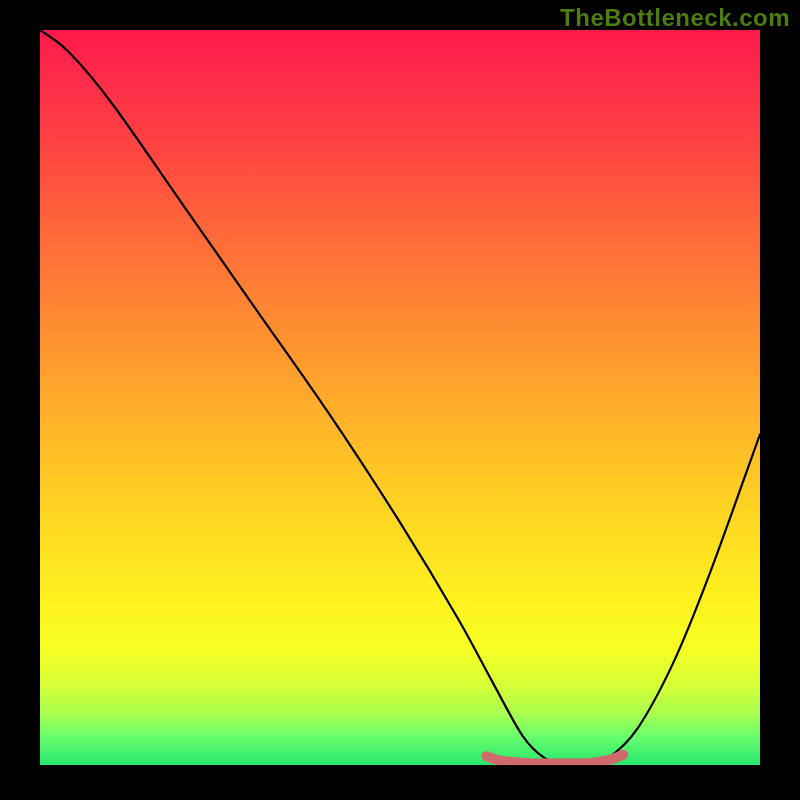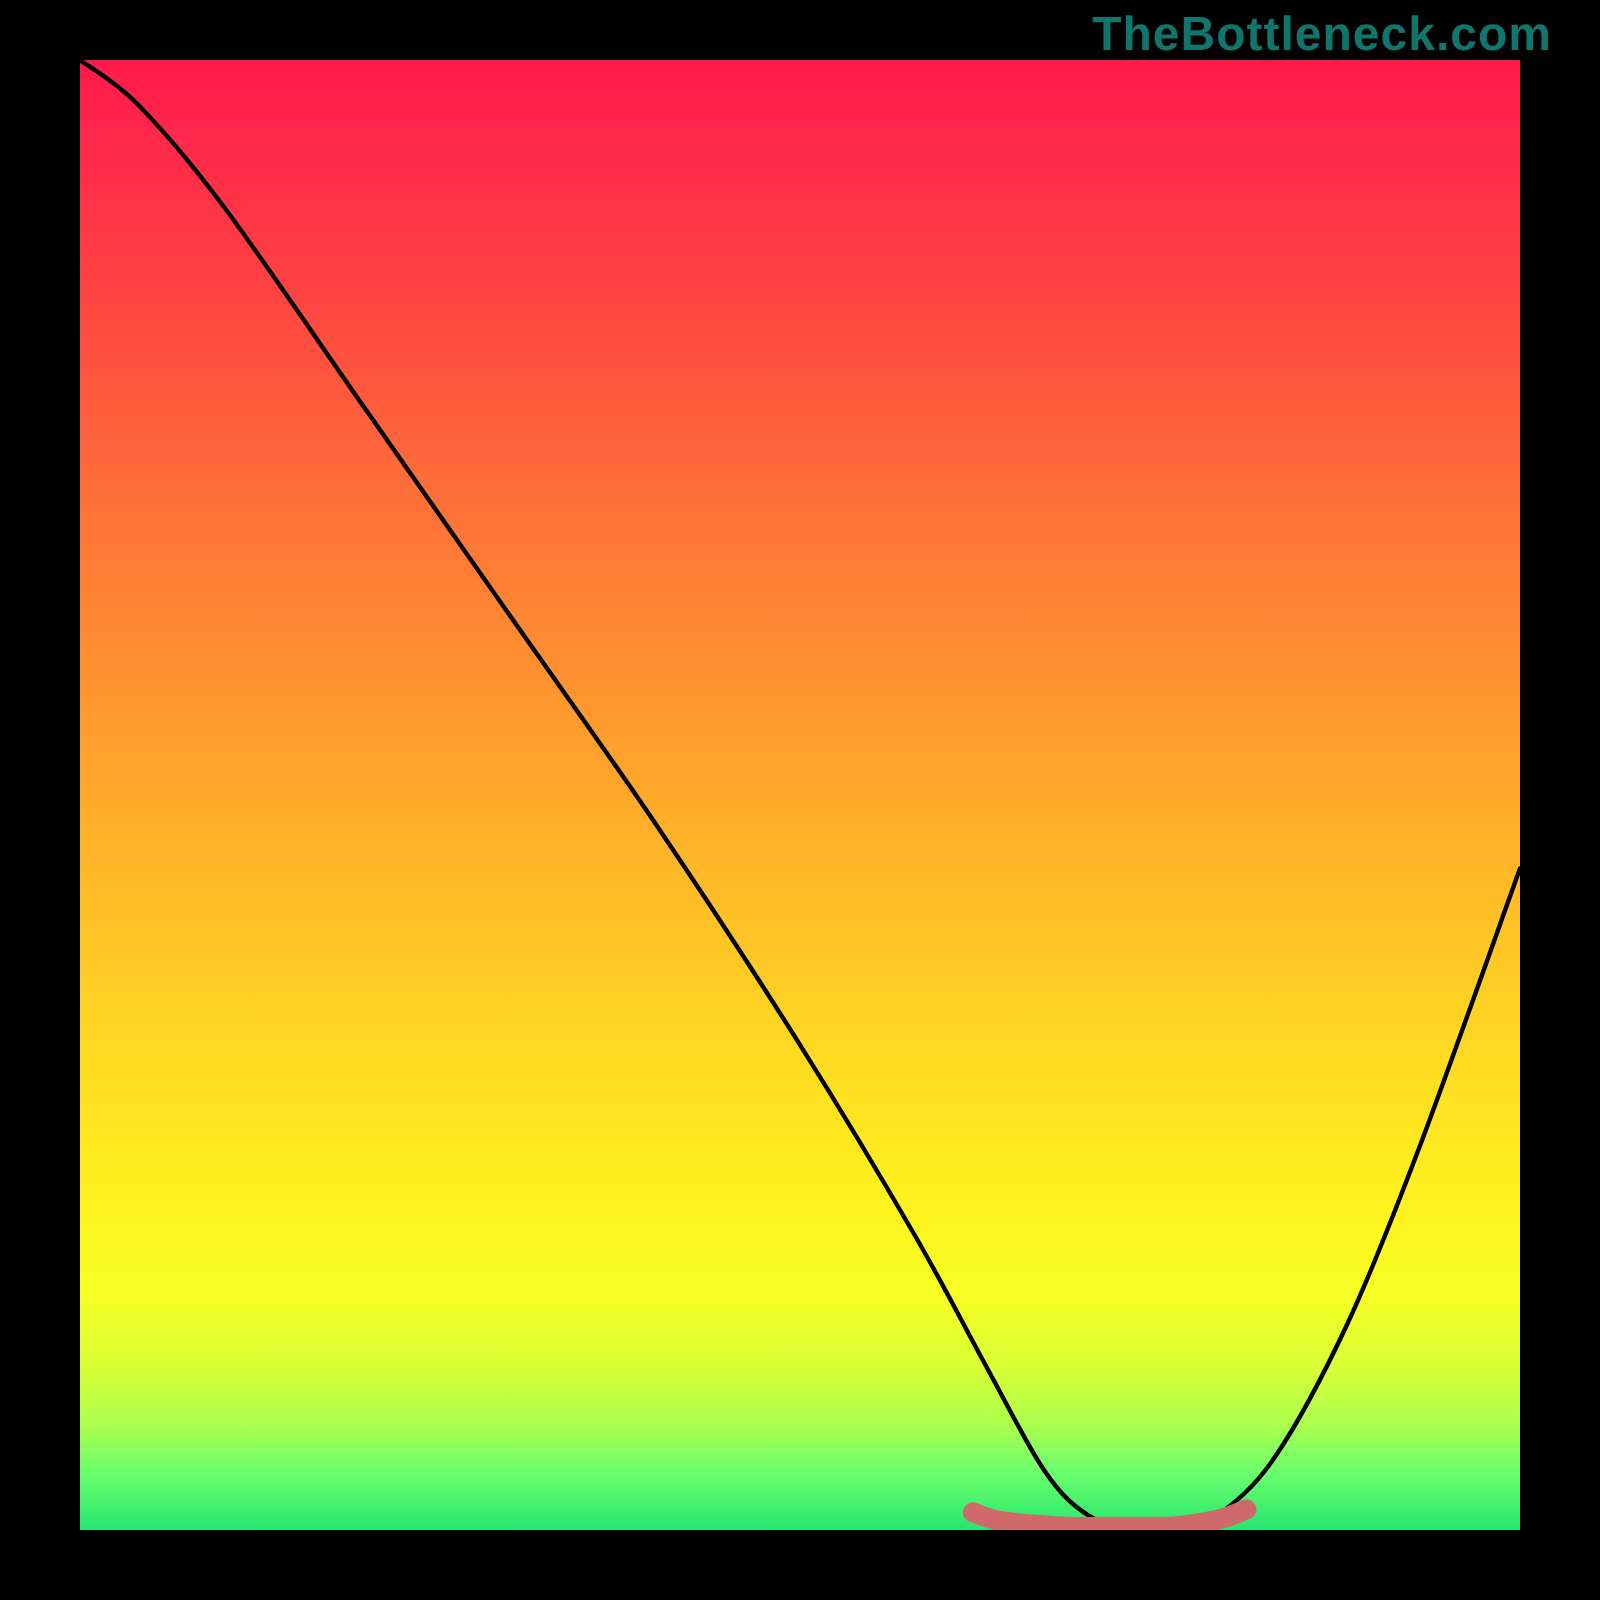--- a/index.html
+++ b/index.html
@@ -13,22 +13,22 @@
   }
   .frame {
     position: relative;
     width: 800px;
     height: 800px;
     background: #000;
   }
   .watermark {
     position: absolute;
     top: 4px;
-    right: 24px;
-    color: #0f766e;
+    right: 10px;
+    color: #4d7c0f;
     font-size: 24px;
     font-weight: 600;
     letter-spacing: 0.5px;
     z-index: 10;
   }
   .plot {
     position: absolute;
     left: 40px;
     top: 30px;
     width: 720px;

